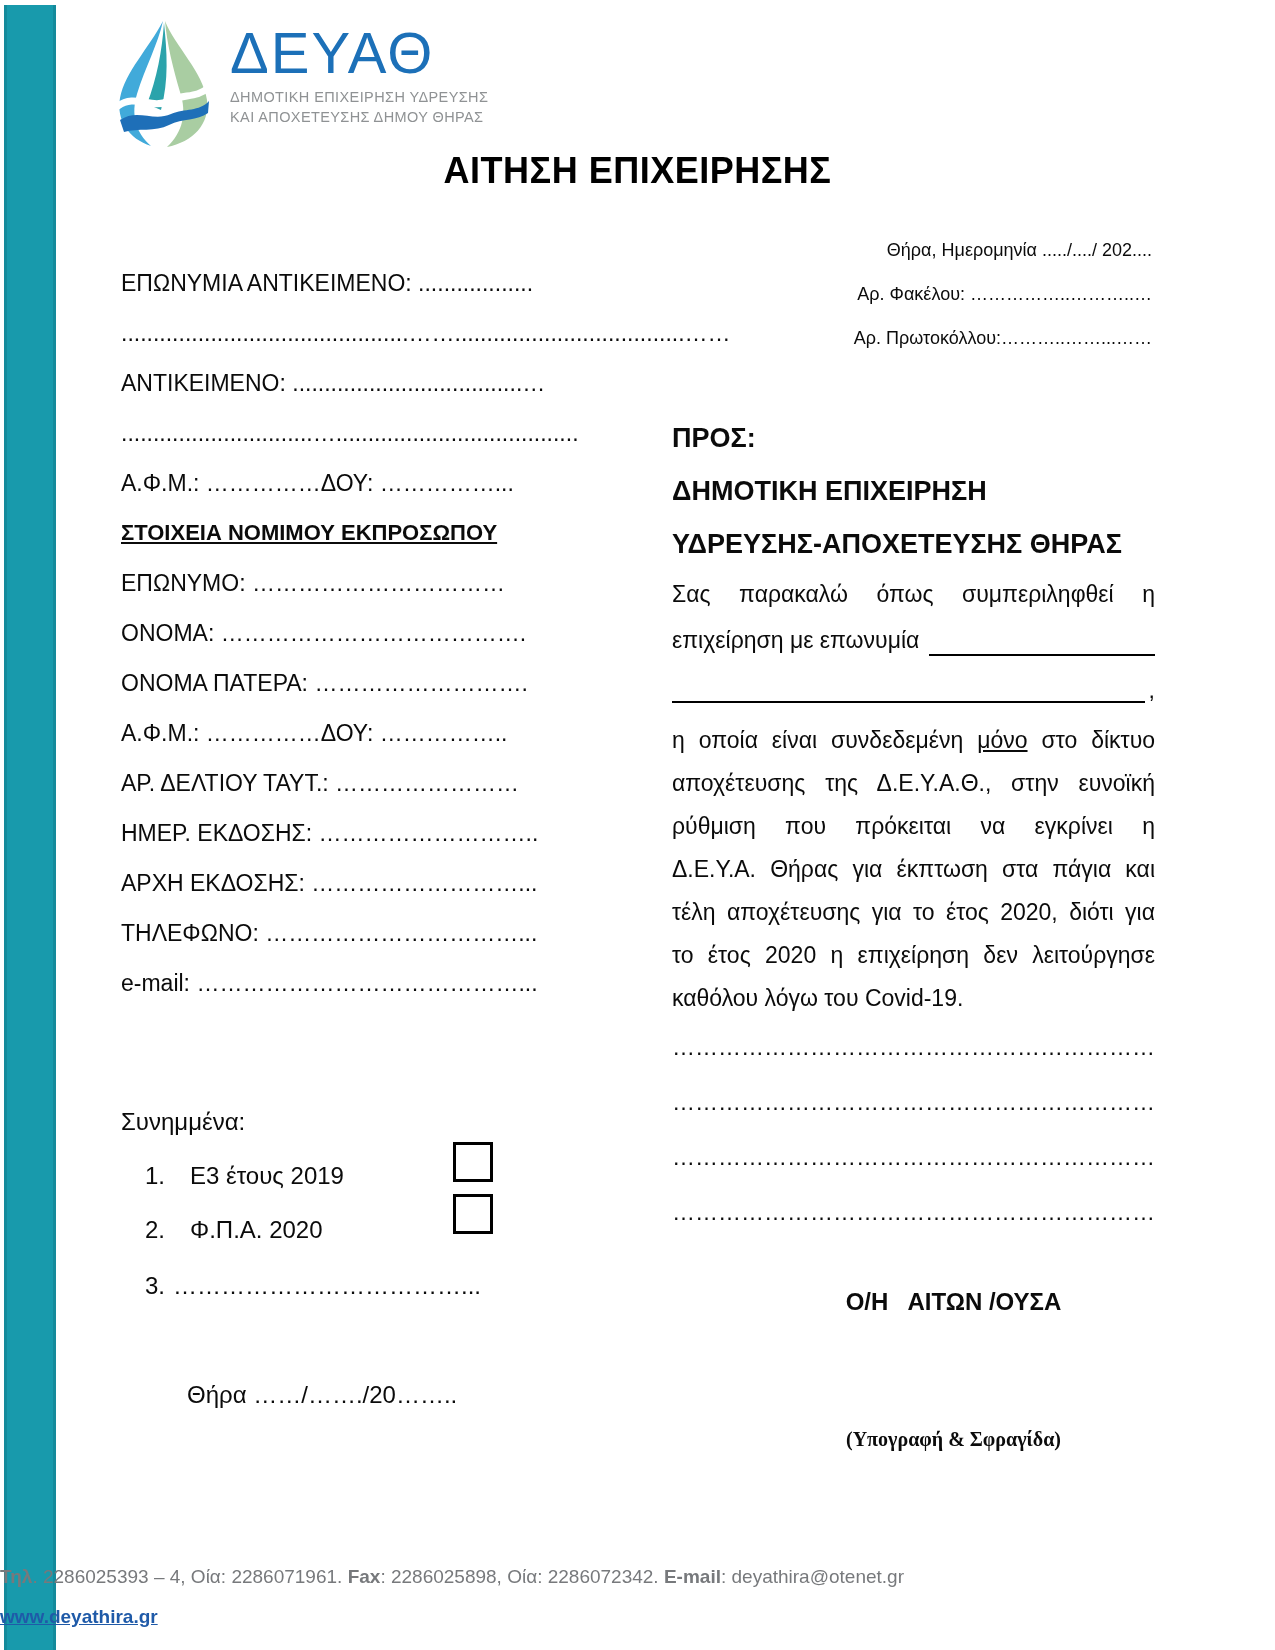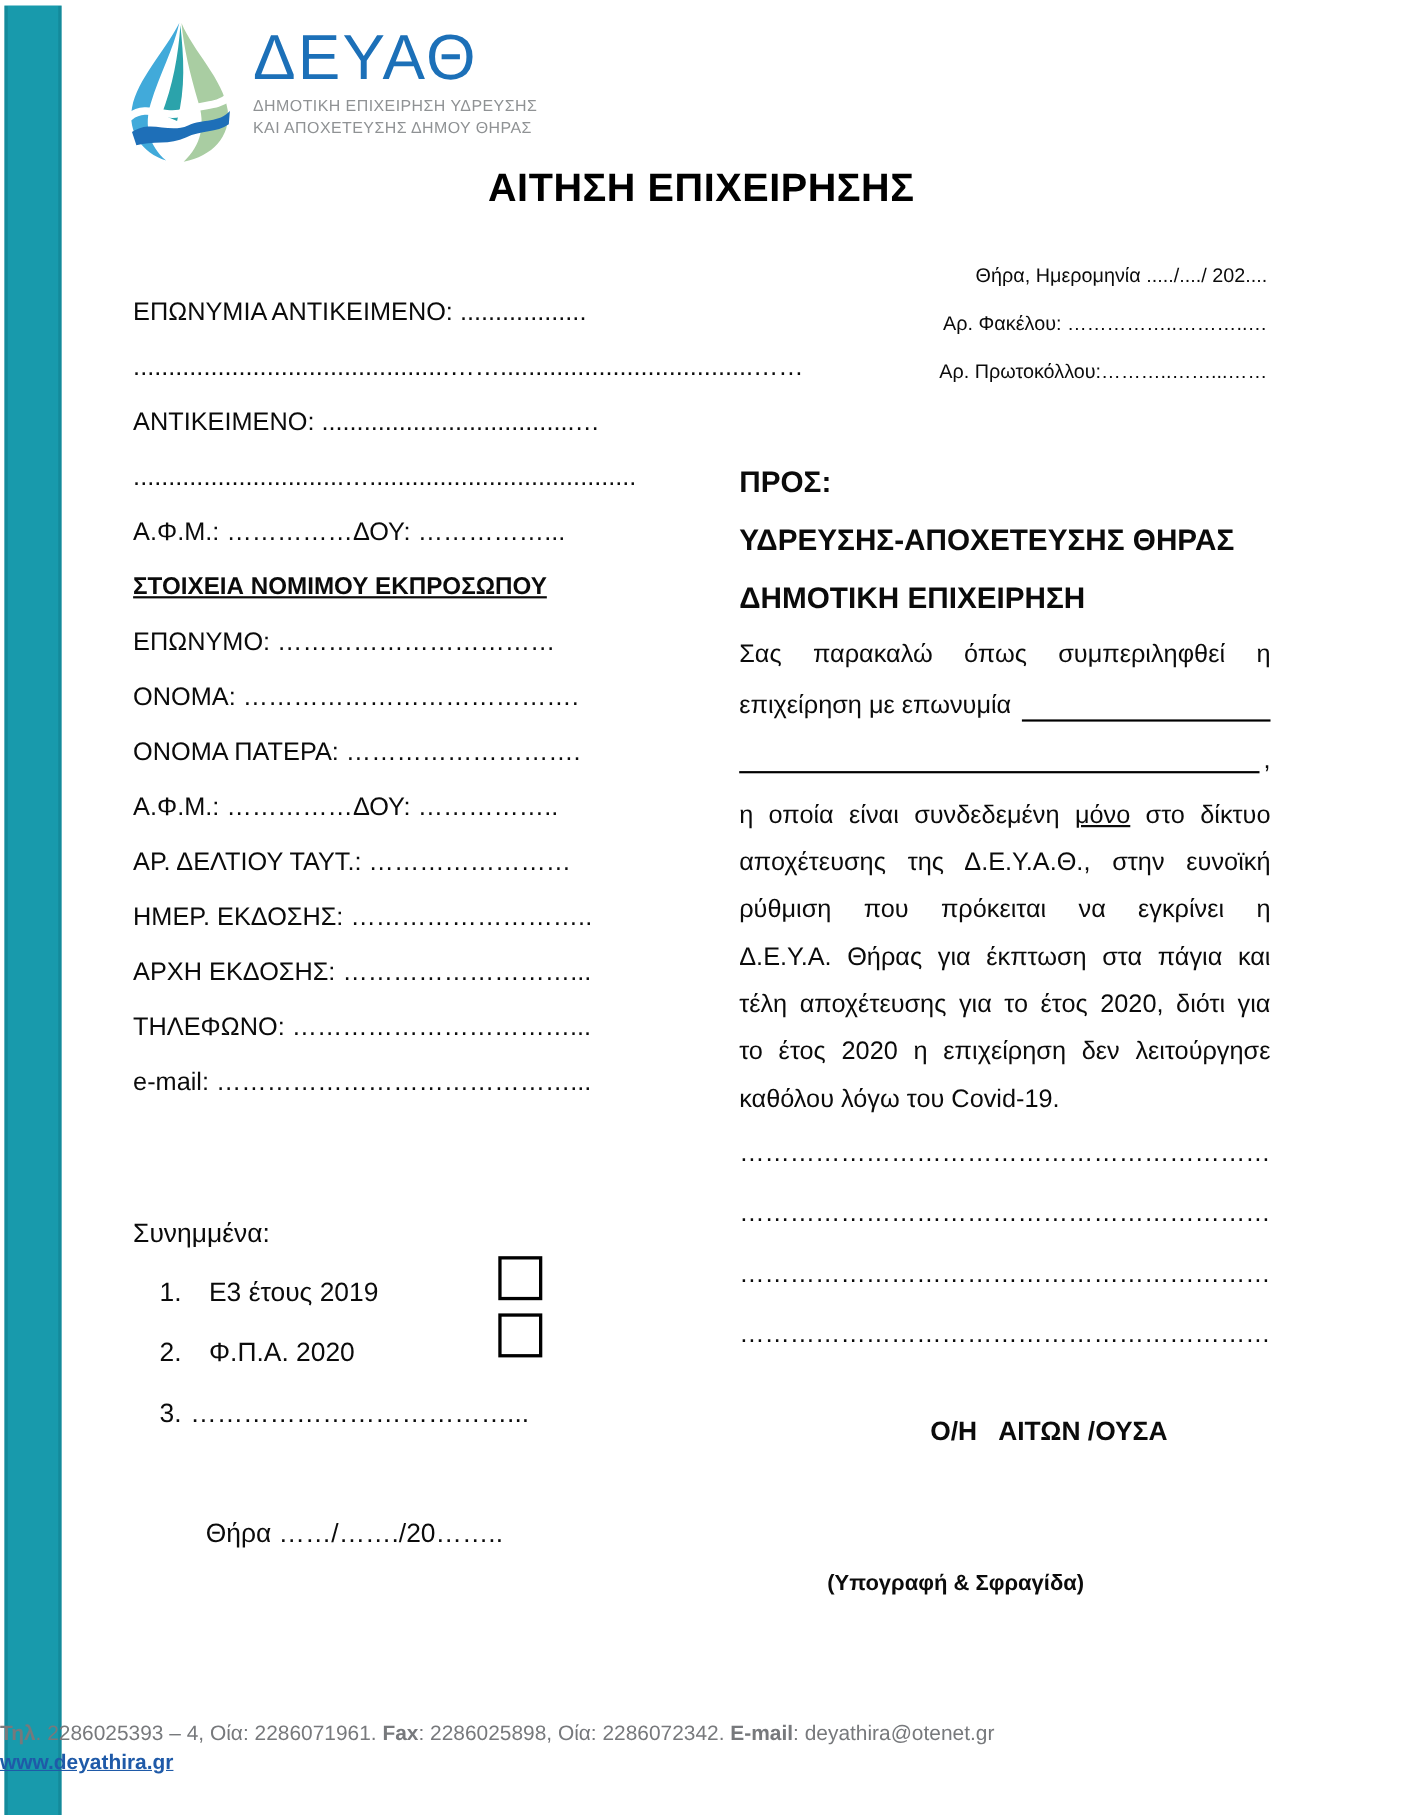--- a/index.html
+++ b/index.html
@@ -49,26 +49,26 @@
   .para { margin-top:10px; }
   .para .pline { line-height:43px; text-align:justify; text-align-last:justify; }
   .para .pline-last { line-height:43px; text-align:left; }
   .u { text-decoration:underline; }
   .answers { margin-top:0; }
   .answers .aline { line-height:55px; white-space:nowrap; overflow:hidden; }
 
   .sig-role { position:absolute; left:672px; top:1288px; width:483px; padding-left:80px; box-sizing:border-box;
     text-align:center; font-size:24px; font-weight:bold; white-space:pre; }
   .sig-caption { position:absolute; left:672px; top:1428px; width:483px; padding-left:80px; box-sizing:border-box;
-    text-align:left; font-size:20px; font-weight:bold; }
+    text-align:center; font-size:20px; font-weight:bold;font-family:Liberation Serif, serif; }
 
   
   .footer { position:absolute; left:0; top:1565px; width:1275px; font-size:19px; color:#77797C; line-height:24px; }
   .footer b { color:#77797C; }
-  .footer .site { display:block; margin-top:2px; color:#1F5AA8; text-decoration:underline; font-weight:bold; }
+  .footer .site { display:block; margin-top:16px; color:#1F5AA8; text-decoration:underline; font-weight:bold; }
 </style>
 </head>
 <body>
 
 <div class="page">
 
   <div class="accent-bar"></div>
 
   <div class="logo-mark">
     <svg viewBox="0 0 104 128" width="106" height="128" aria-hidden="true">
@@ -125,22 +125,22 @@
   <div class="att-row att-row3">
     <span class="num">3.</span>
     <span class="lbl">………………………………...</span>
   </div>
   <div class="checkbox checkbox1"></div>
   <div class="checkbox checkbox2"></div>
   <div class="place-date">Θήρα ……/……./20……..</div>
 
   <div class="letter-col">
     <div class="to-head">ΠΡΟΣ:</div>
+    <div class="to-head">ΔΗΜΟΤΙΚΗ ΕΠΙΧΕΙΡΗΣΗ</div>
     <div class="to-head">ΥΔΡΕΥΣΗΣ-ΑΠΟΧΕΤΕΥΣΗΣ ΘΗΡΑΣ</div>
-    <div class="to-head">ΔΗΜΟΤΙΚΗ ΕΠΙΧΕΙΡΗΣΗ</div>
     <div class="jline">Σας παρακαλώ όπως συμπεριληφθεί η</div>
     <div class="fill-row">
       <span>επιχείρηση με επωνυμία</span>
       <span class="fill-line"></span>
     </div>
     <div class="blank-row">
       <span class="fill-line"></span>
       <span class="comma">,</span>
     </div>
     <div class="para">

